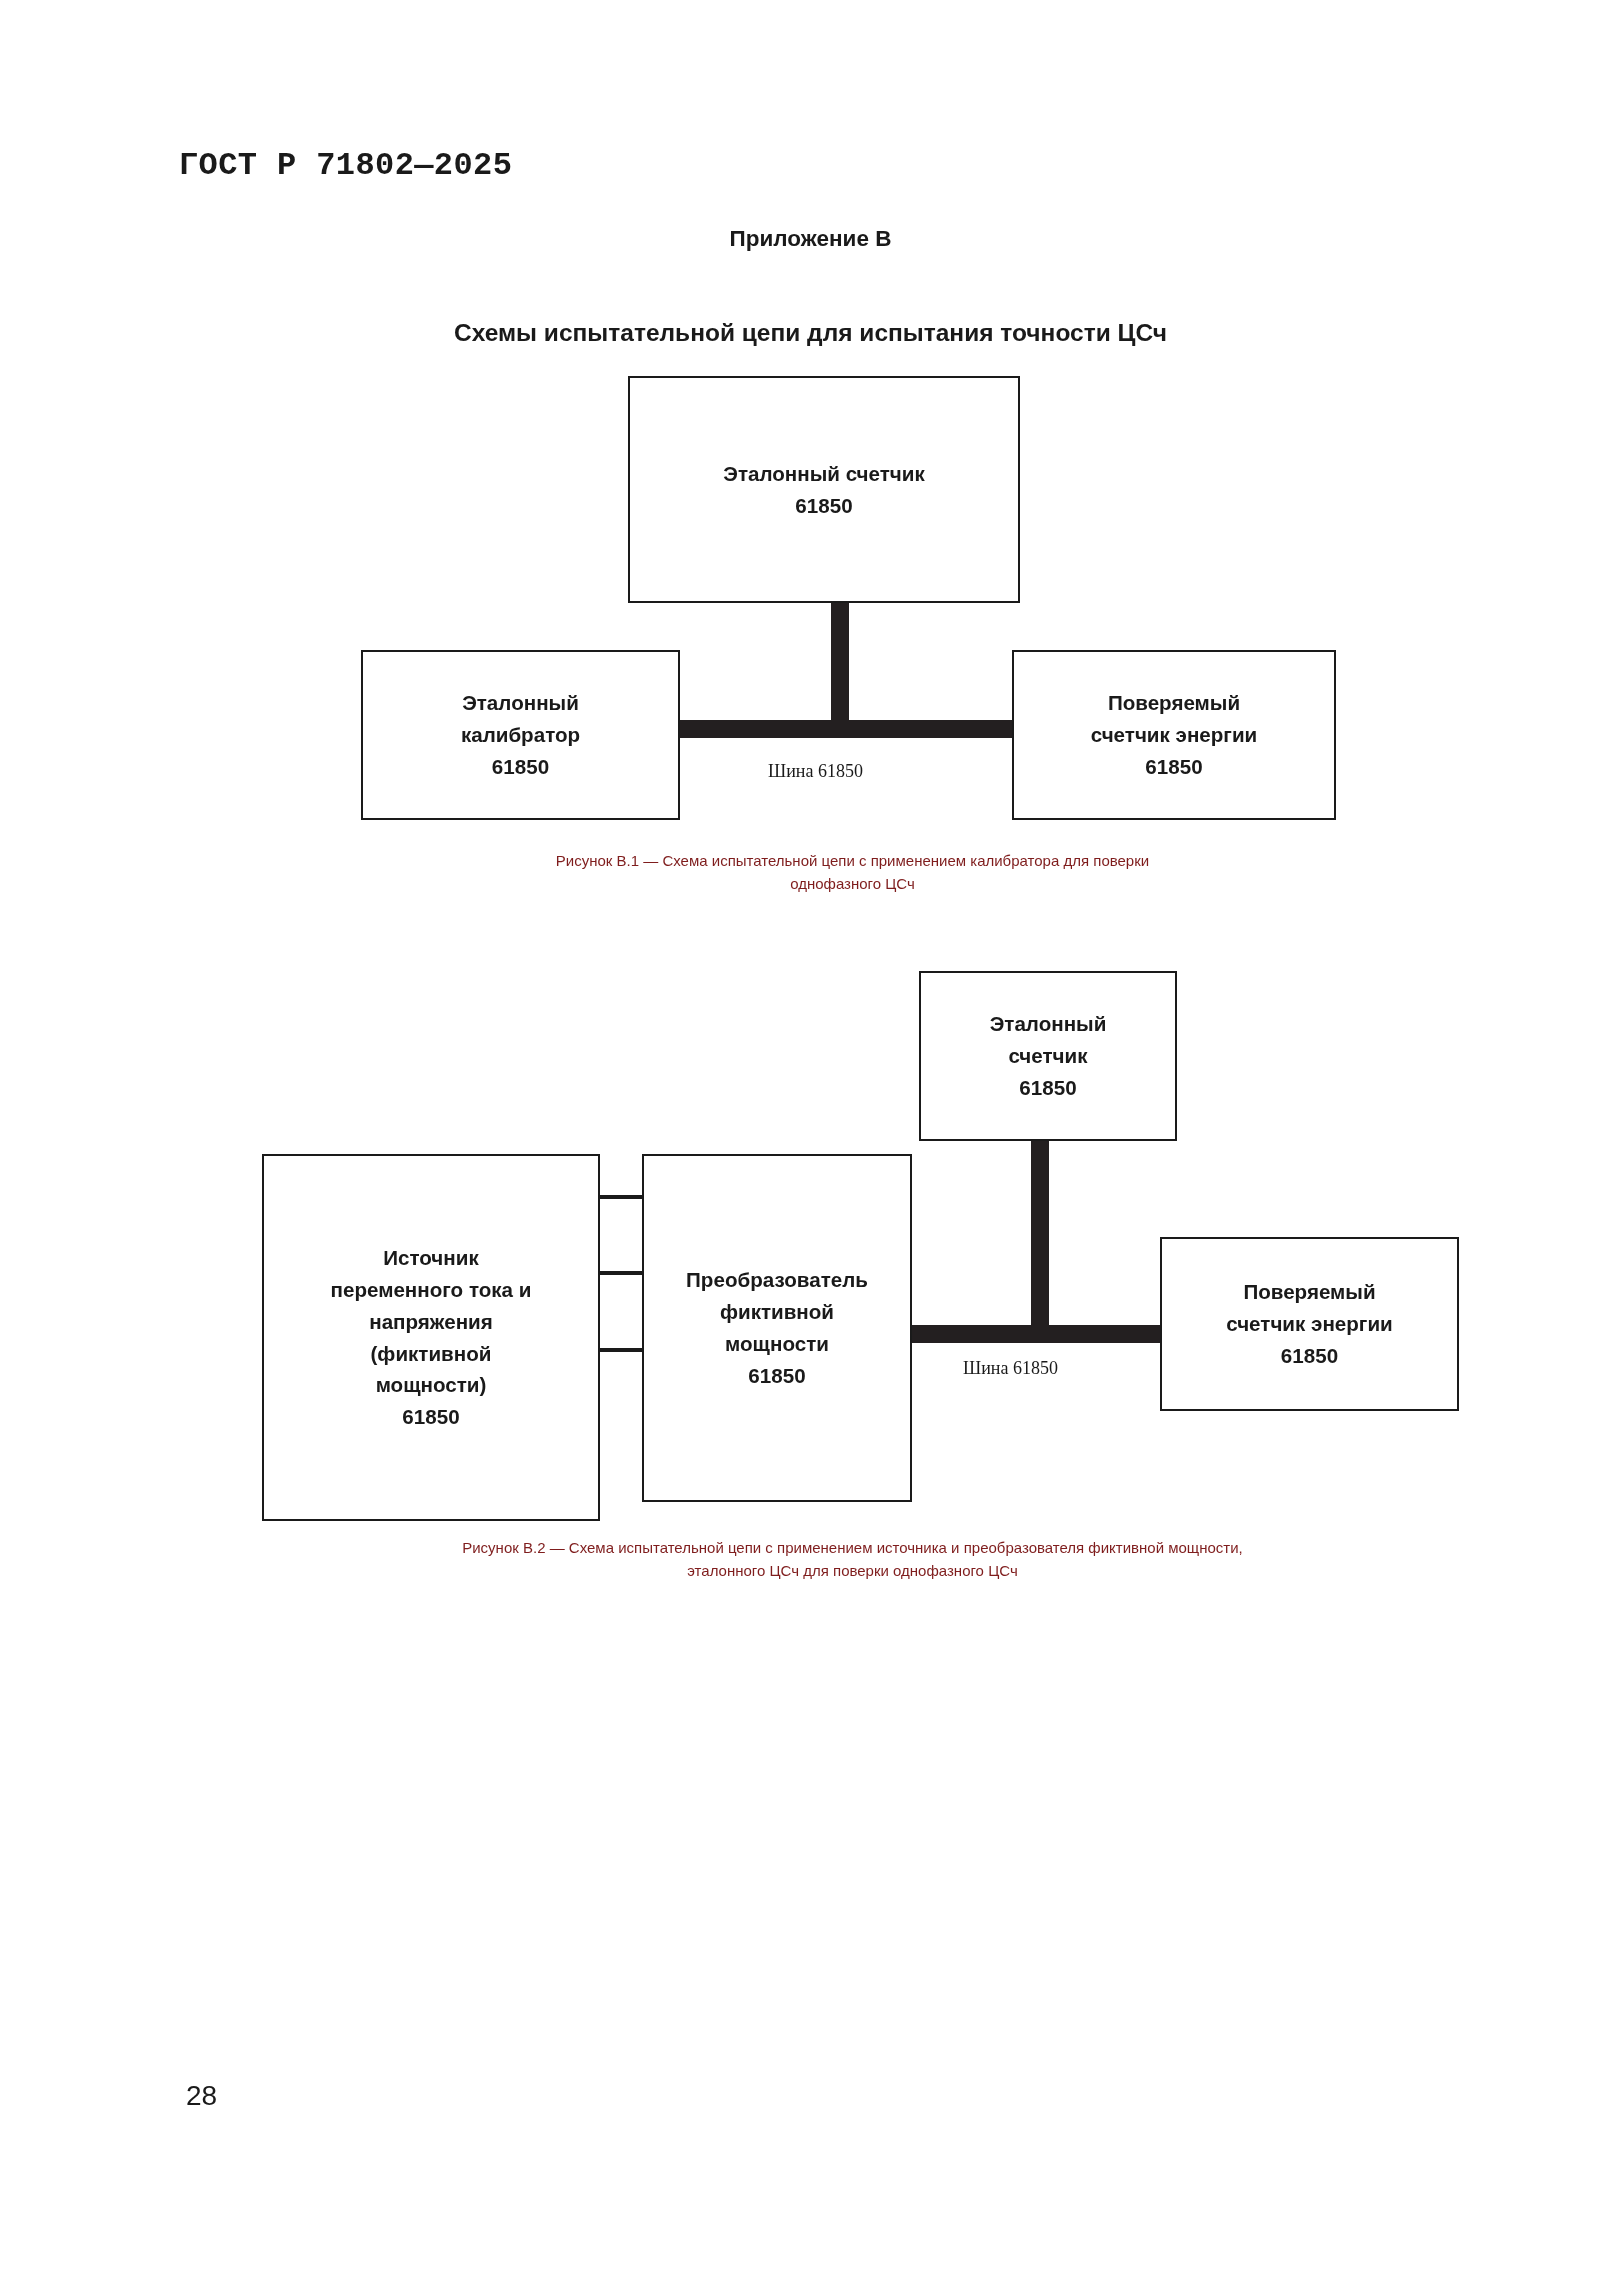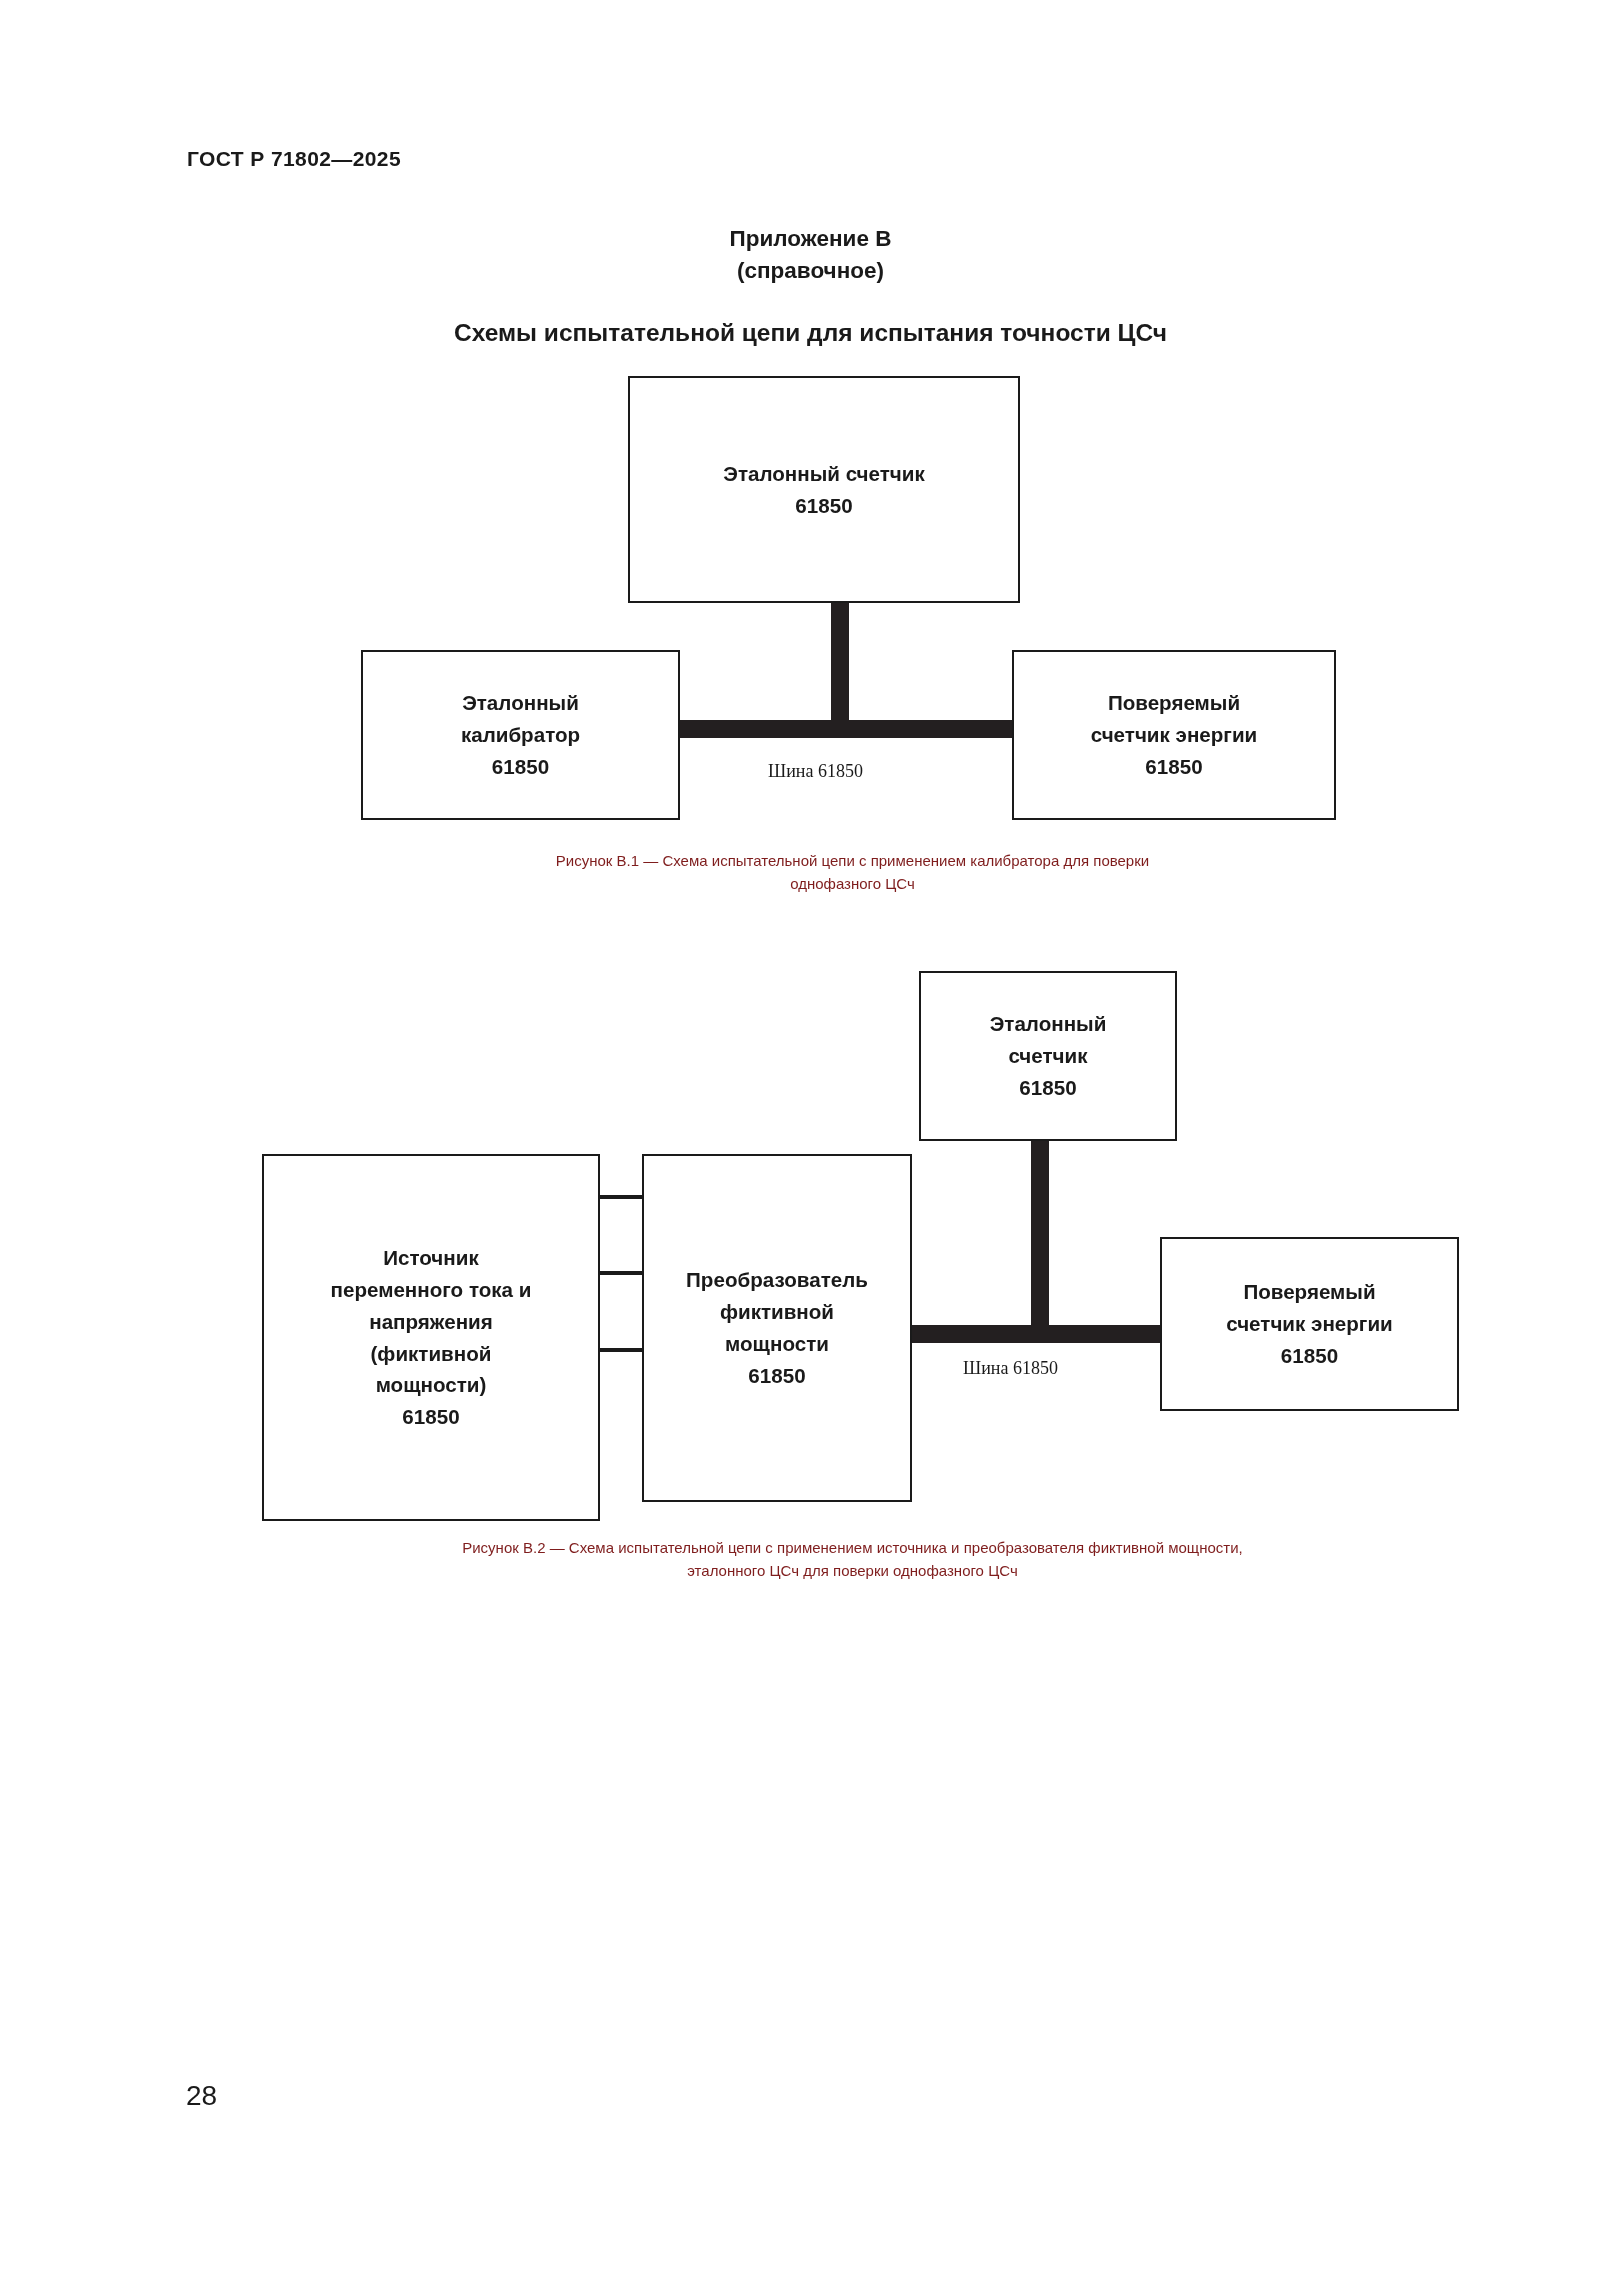--- a/index.html
+++ b/index.html
@@ -15,26 +15,27 @@
     position: relative;
     width: 1621px;
     height: 2293px;
     background: #ffffff;
     overflow: hidden;
   }
 
   
   .doc-header {
     position: absolute;
-    left: 187px;
+    left: 179px;
     top: 147px;
-    font-size: 21px;
+    font-size: 32px;
     font-weight: bold;
     letter-spacing: 0.4px;
     white-space: nowrap;
+    font-family: Liberation Mono, monospace;
   }
 
   
   .annex-block {
     position: absolute;
     left: 0;
     top: 223px;
     width: 1621px;
     text-align: center;
     font-size: 22.5px;
@@ -118,21 +119,20 @@
 </style>
 </head>
 <body>
 
 <div class="page">
 
   <div class="doc-header">ГОСТ Р 71802—2025</div>
 
   <div class="annex-block">
     <div>Приложение В</div>
-    <div class="line2">(справочное)</div>
   </div>
 
   <div class="section-title">Схемы испытательной цепи для испытания точности ЦСч</div>
 
   <div class="bar" style="left:831px; top:559px; width:17.6px; height:176px;"></div>
 
   <div class="bar" style="left:667px; top:720px; width:353px; height:17.6px;"></div>
 
   <div class="box" style="left:628px; top:376px; width:392px; height:227px;justify-content:center;">
     <div class="box-text">

